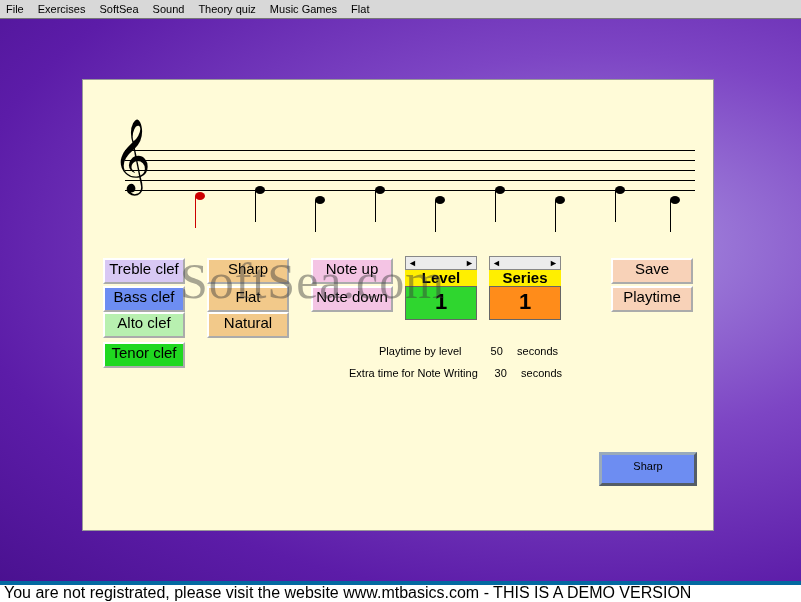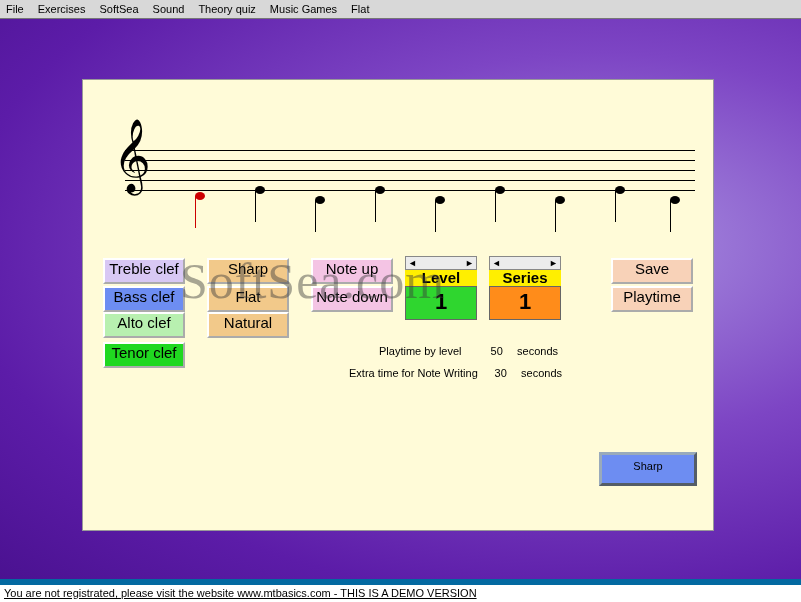--- a/index.html
+++ b/index.html
@@ -36,21 +36,21 @@
   .selbox .bar{height:12px;background:#ececec;border:1px solid #888;position:relative;font-size:9px;display:flex;justify-content:space-between;align-items:center;padding:0 2px;}
   .selbox .lbl{height:16px;line-height:16px;font-weight:bold;font-size:15px;}
   .selbox .val{height:32px;line-height:30px;font-size:22px;font-weight:bold;border:1px solid #666;}
   .level .lbl{background:#ffef00;} .level .val{background:#2fd62f;}
   .series .lbl{background:#ffef00;} .series .val{background:#ff8c1a;}
   
   .txtrow{position:absolute;font-size:11px;}
   
   .closebtn{position:absolute;left:516px;top:372px;width:92px;height:28px;background:#6d8df2;border:3px outset #9ab;font-size:11px;text-align:center;line-height:22px;}
   
-  .status{position:absolute;left:0;right:0;bottom:0;height:17px;background:#fff;border-top:6px solid #0369a1;line-height:16px;padding-left:4px;font-size:11px;text-decoration:underline;}
+  .status{position:absolute;left:0;right:0;bottom:0;height:17px;background:#fff;border-top:4px solid #0369a1;line-height:16px;padding-left:4px;font-size:16px;}
   
   .wm{position:absolute;left:180px;top:252px;font-size:50px;font-family:"Georgia",serif;color:rgba(60,60,60,.45);pointer-events:none;letter-spacing:1px;}
   
   .numfield{display:inline-block;width:24px;border:none;border-bottom:1px solid #fffbd8;background:transparent;font-size:11px;text-align:right;font-family:inherit;}
 </style>
 </head>
 <body>
 
 <div class="menubar">
   <span>File</span>

